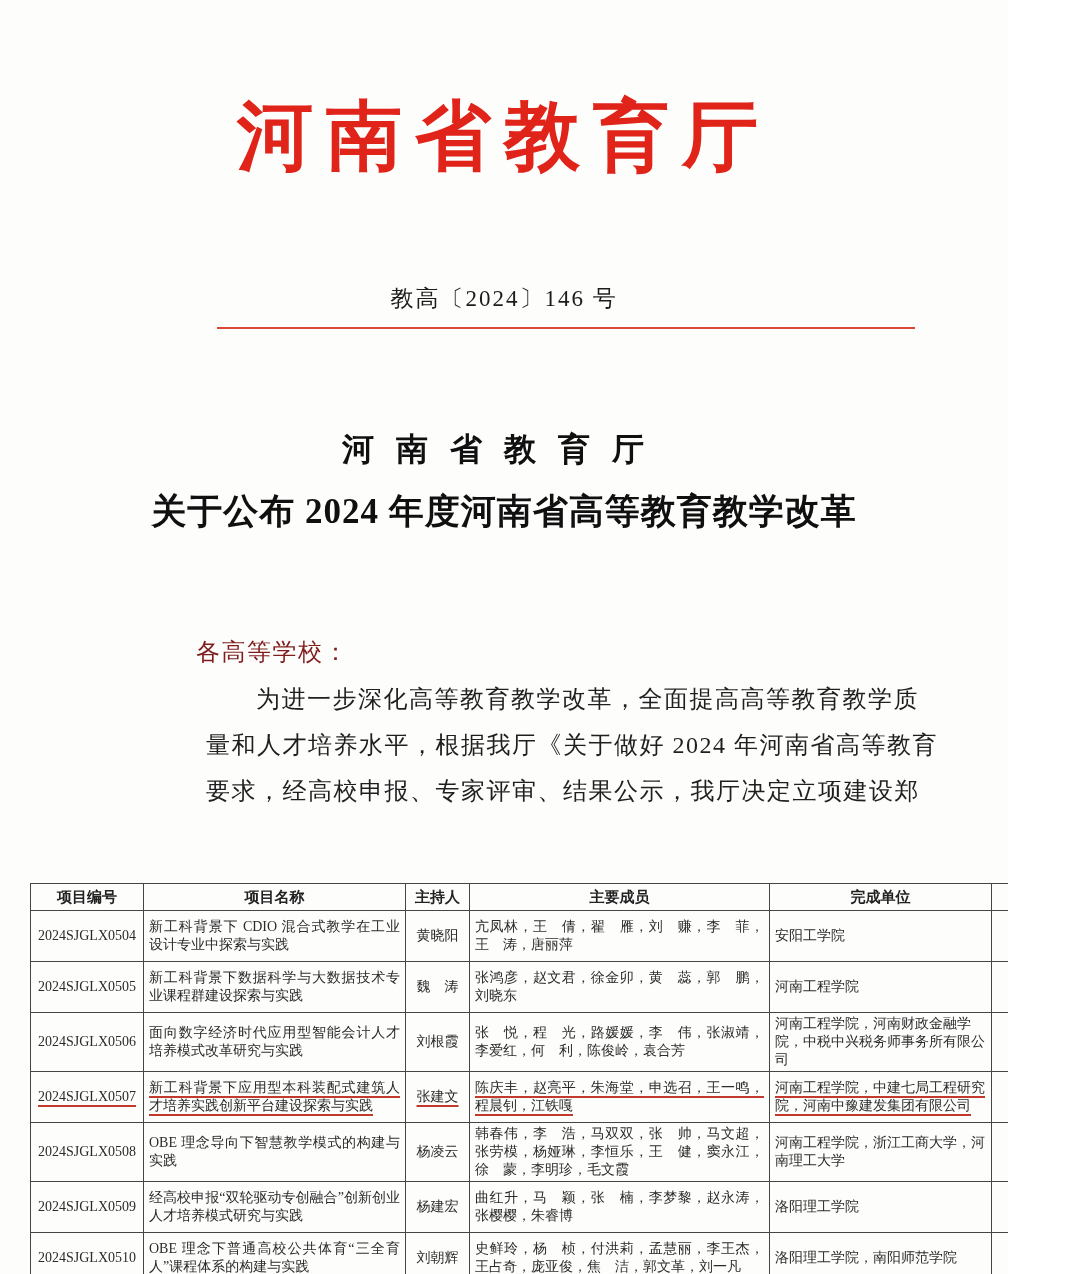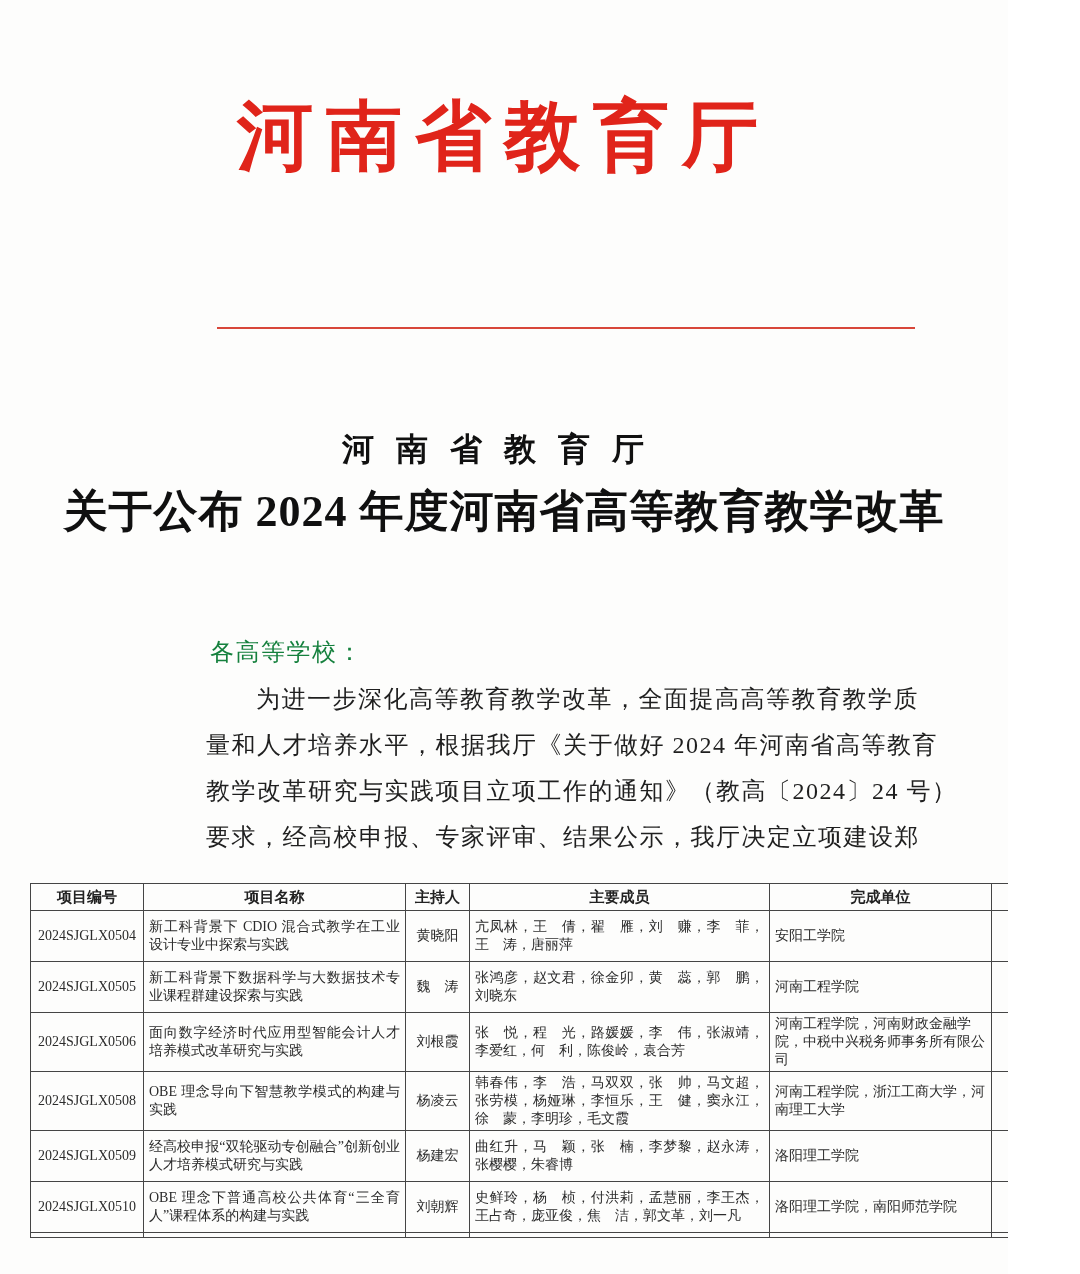--- a/index.html
+++ b/index.html
@@ -29,24 +29,24 @@
     font-size: 23px; color: #1c1c1c;
     letter-spacing: 2px;
   }
   .red-rule {
     position: absolute; top: 327px; left: 217px;
     width: 698px; height: 2px;
     background: #d8473a;
   }
   .doc-title { position: absolute; top: 428px; left: 0; width: 100%; text-align: center; color: #101010; }
   .doc-title .t1 { font-size: 32px; font-weight: 700; letter-spacing: 22px; margin-bottom: 15px; white-space: nowrap; }
-  .doc-title .t2 { font-size: 44px; font-weight: 700; letter-spacing: 1px; line-height: 50px; white-space: nowrap; }
+  .doc-title .t2 { font-size: 35px; font-weight: 700; letter-spacing: 1px; line-height: 50px; white-space: nowrap; }
   .salutation {
-    position: absolute; top: 636px; left: 210px;
-    font-size: 24px; letter-spacing: 1.5px; color: #15803d;
+    position: absolute; top: 636px; left: 196px;
+    font-size: 24px; letter-spacing: 1.5px; color: #7f1d1d;
   }
   .para {
     position: absolute; top: 676px; left: 206px; width: 724px;
     font-size: 24px; letter-spacing: 1.5px; line-height: 46px;
     color: #1f1f1f;
   }
   .para .pl { white-space: nowrap; }
   .para .pl.indent { text-indent: 50px; }
 
   .table-wrap { position: absolute; top: 883px; left: 30px; }
@@ -81,34 +81,34 @@
   }
   tr.stub td { height: 4px; padding: 0; }
 </style>
 </head>
 <body>
 
 <div class="page">
 
   <div class="agency-title">河南省教育厅</div>
 
+  <div class="doc-number">教高〔2024〕146 号</div>
 
   <div class="red-rule"></div>
 
   <div class="doc-title">
     <div class="t1">河南省教育厅</div>
     <div class="t2">关于公布 2024 年度河南省高等教育教学改革</div>
   </div>
 
   <div class="salutation">各高等学校：</div>
 
   <div class="para">
     <div class="pl indent">为进一步深化高等教育教学改革，全面提高高等教育教学质</div>
     <div class="pl">量和人才培养水平，根据我厅《关于做好 2024 年河南省高等教育</div>
-    <div class="pl">教学改革研究与实践项目立项工作的通知》（教高〔2024〕24 号）</div>
     <div class="pl">要求，经高校申报、专家评审、结果公示，我厅决定立项建设郑</div>
   </div>
 
   <div class="table-wrap">
     <table class="projects">
       <colgroup>
         <col style="width:113px">
           <col style="width:262px">
           <col style="width:64px">
         <col style="width:300px">
@@ -143,20 +143,28 @@
           <td class="c-cat"><span>一般</span></td>
         </tr>
         <tr>
           <td class="c-id"><span>2024SJGLX0506</span></td>
           <td class="c-name"><span>面向数字经济时代应用型智能会计人才培养模式改革研究与实践</span></td>
           <td class="c-leader"><span>刘根霞</span></td>
           <td class="c-members"><span>张　悦，程　光，路媛媛，李　伟，张淑靖，李爱红，何　利，陈俊岭，袁合芳</span></td>
           <td class="c-unit"><span>河南工程学院，河南财政金融学院，中税中兴税务师事务所有限公司</span></td>
           <td class="c-cat"><span>一般</span></td>
         </tr>
+        <tr class="hl">
+          <td class="c-id"><span>2024SJGLX0507</span></td>
+          <td class="c-name"><span>新工科背景下应用型本科装配式建筑人才培养实践创新平台建设探索与实践</span></td>
+          <td class="c-leader"><span>张建文</span></td>
+          <td class="c-members"><span>陈庆丰，赵亮平，朱海堂，申选召，王一鸣，程晨钊，江铁嘎</span></td>
+          <td class="c-unit"><span>河南工程学院，中建七局工程研究院，河南中豫建发集团有限公司</span></td>
+          <td class="c-cat"><span>一般</span></td>
+        </tr>
         <tr>
           <td class="c-id"><span>2024SJGLX0508</span></td>
           <td class="c-name"><span>OBE 理念导向下智慧教学模式的构建与实践</span></td>
           <td class="c-leader"><span>杨凌云</span></td>
           <td class="c-members"><span>韩春伟，李　浩，马双双，张　帅，马文超，张劳模，杨娅琳，李恒乐，王　健，窦永江，徐　蒙，李明珍，毛文霞</span></td>
           <td class="c-unit"><span>河南工程学院，浙江工商大学，河南理工大学</span></td>
           <td class="c-cat"><span>一般</span></td>
         </tr>
         <tr>
           <td class="c-id"><span>2024SJGLX0509</span></td>

